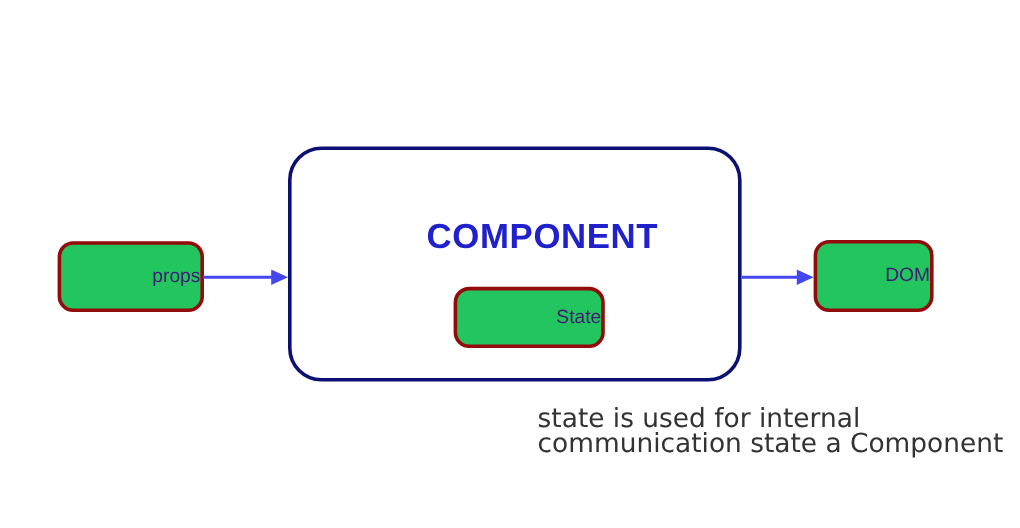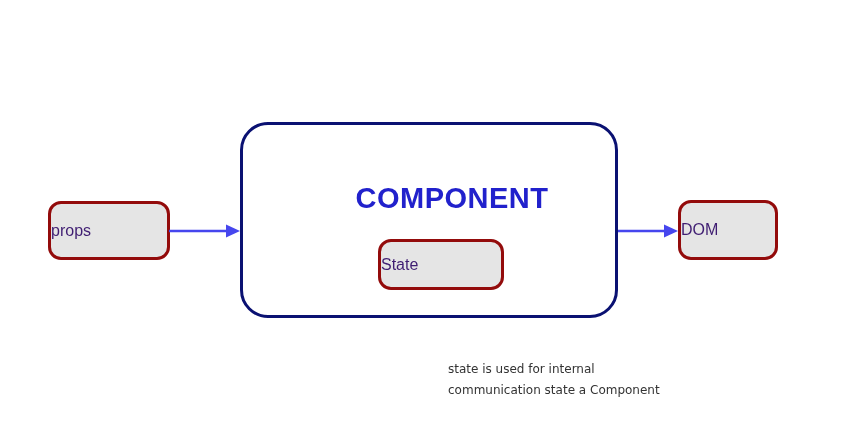--- a/index.html
+++ b/index.html
@@ -12,22 +12,22 @@
     width: 850px;
     height: 440px;
     background: var(--background, #ffffff);
     font-family: "Liberation Sans", sans-serif;
     overflow: hidden;
   }
   .node {
     position: absolute;
     display: flex;
     align-items: center;
-    justify-content: flex-start;
-    background: #e5e5e5;
+    justify-content: flex-end;
+    background: #22c55e;
     box-sizing: border-box;
     border: 3px solid var(--node-border, #930b0b);
     border-radius: 13px;
     color: var(--node-text, #3f1d72);
     font-size: 16px;
   }
   .node-props  { left: 48px;  top: 201px; width: 122px; height: 59px; }
   .node-dom    { left: 678px; top: 200px; width: 100px; height: 60px; }
   .node-state  { left: 378px; top: 239px; width: 126px; height: 51px; font-size: 16px; }
   .component-box {
@@ -52,23 +52,23 @@
   .arrow {
     position: absolute;
     height: 20px;
   }
   .arrow-1 { left: 169px; top: 221px; width: 72px; }
   .arrow-2 { left: 618px; top: 221px; width: 61px; }
   .arrow line { stroke: var(--arrow, #4646ee); stroke-width: 2.4; }
   .arrow .head { fill: var(--arrow, #4646ee); }
   .caption {
     position: absolute;
-    left: 448px; top: 359px;
+    left: 448px; top: 339px;
     font-family: "DejaVu Sans", sans-serif;
-    font-size: 12px;
+    font-size: 22px;
     line-height: 21px;
     color: var(--caption-text, #333333);
     white-space: nowrap;
   }
 </style>
 </head>
 <body>
 
 <div class="canvas">
 

